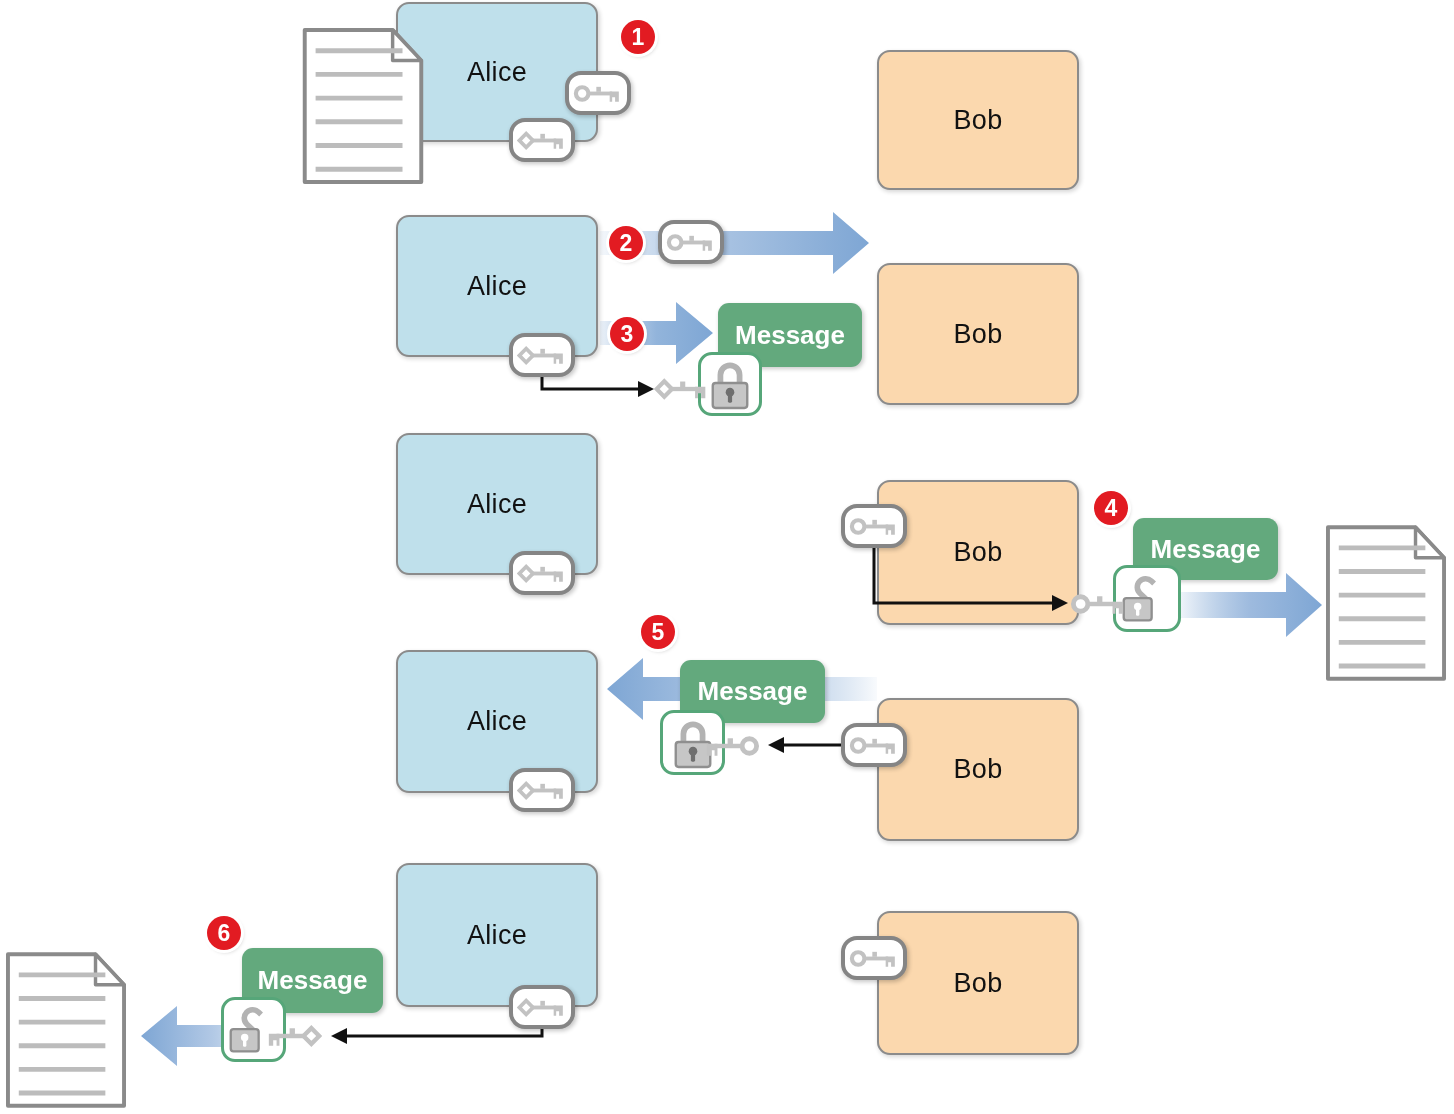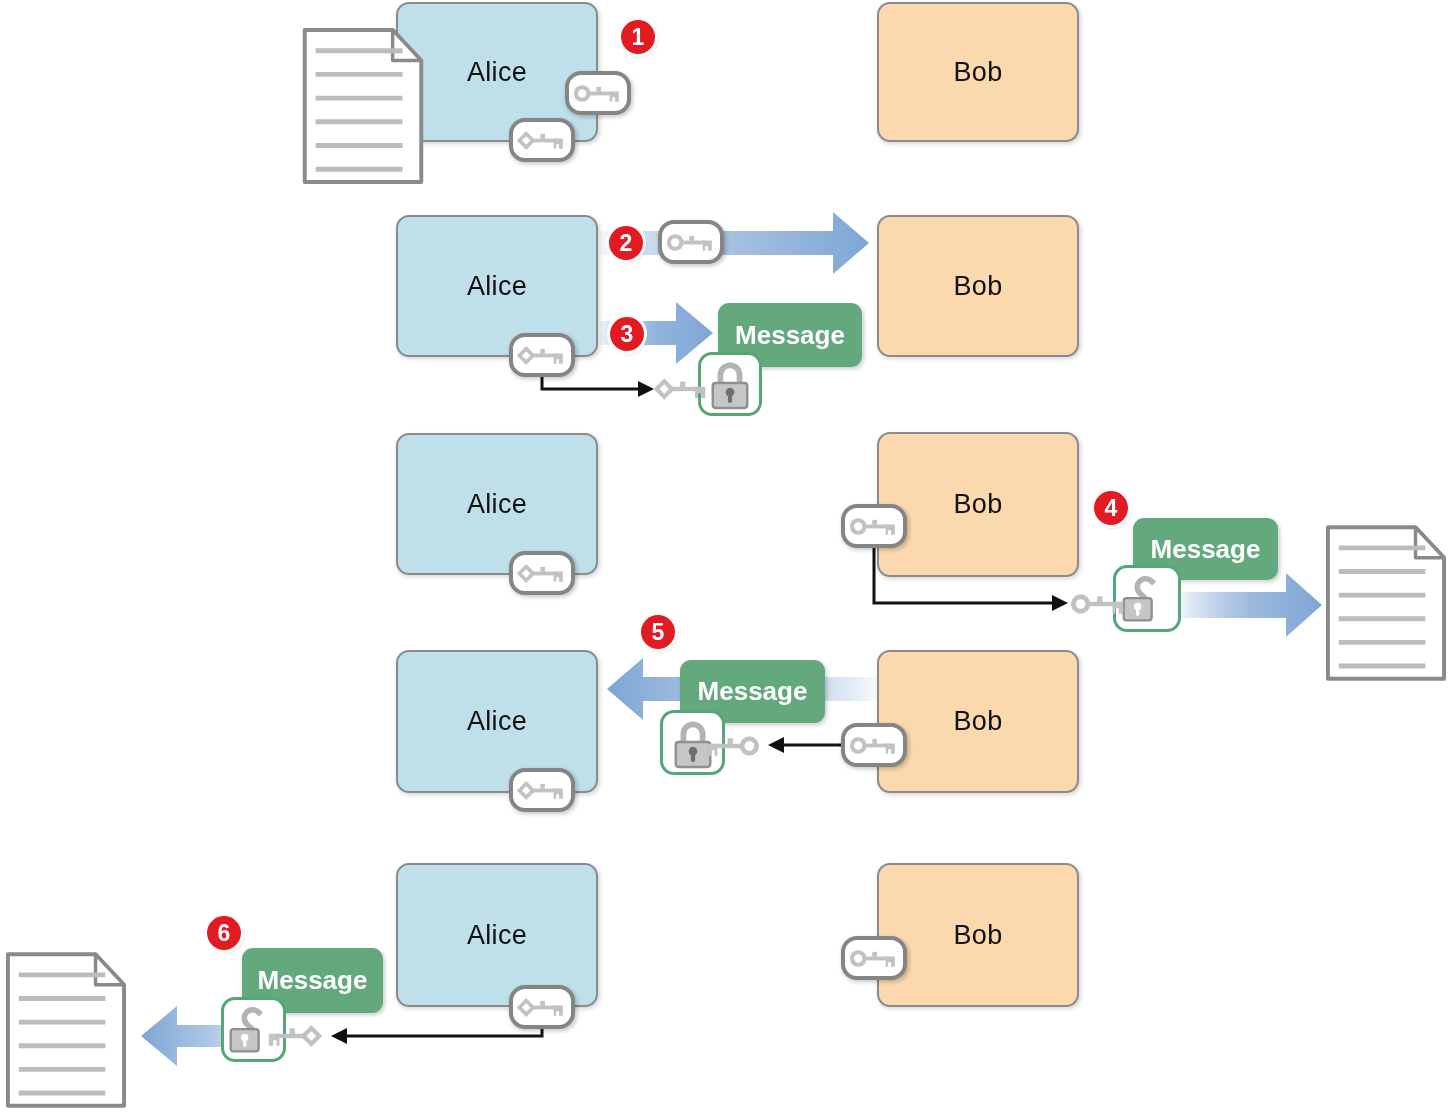--- a/index.html
+++ b/index.html
@@ -10,21 +10,21 @@
   .abs{position:absolute;}
   
   .actor{
     border:2.5px solid #8b8b8b;border-radius:13px;
     display:flex;align-items:center;justify-content:center;
     font-size:27px;color:#111;letter-spacing:.3px;
     box-shadow:1.5px 2px 4px rgba(0,0,0,.16);
     z-index:1;box-sizing:border-box;
   }
   .actor.alice{background:#bfe0eb;text-align:right;}
-  .actor.bob{background:#fbd8ae;}
+  .actor.bob{background:#fbd8ae;margin-top:48px;}
   
   .msg{
     background:#63a97d;border-radius:11px;
     display:flex;align-items:center;justify-content:center;
     color:#fff;font-weight:bold;font-size:26px;
     box-shadow:1.5px 2px 4px rgba(0,0,0,.20);
     z-index:3;box-sizing:border-box;
   }
   
   .badge{

